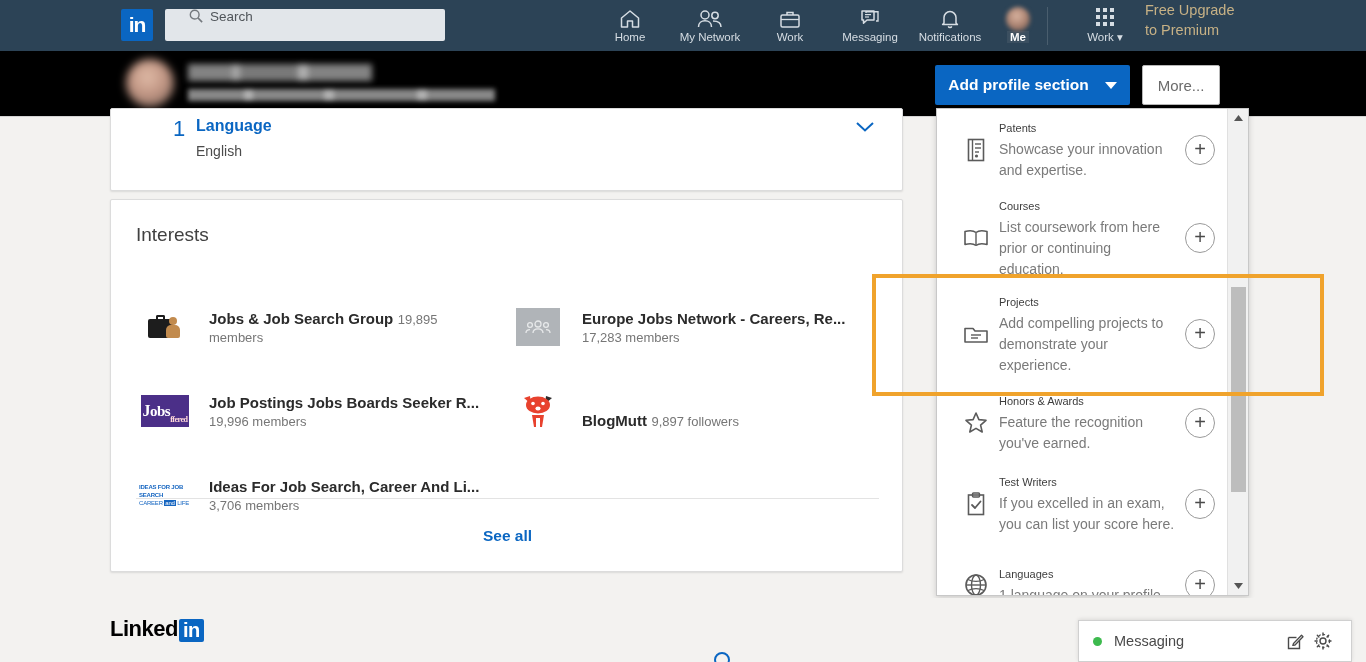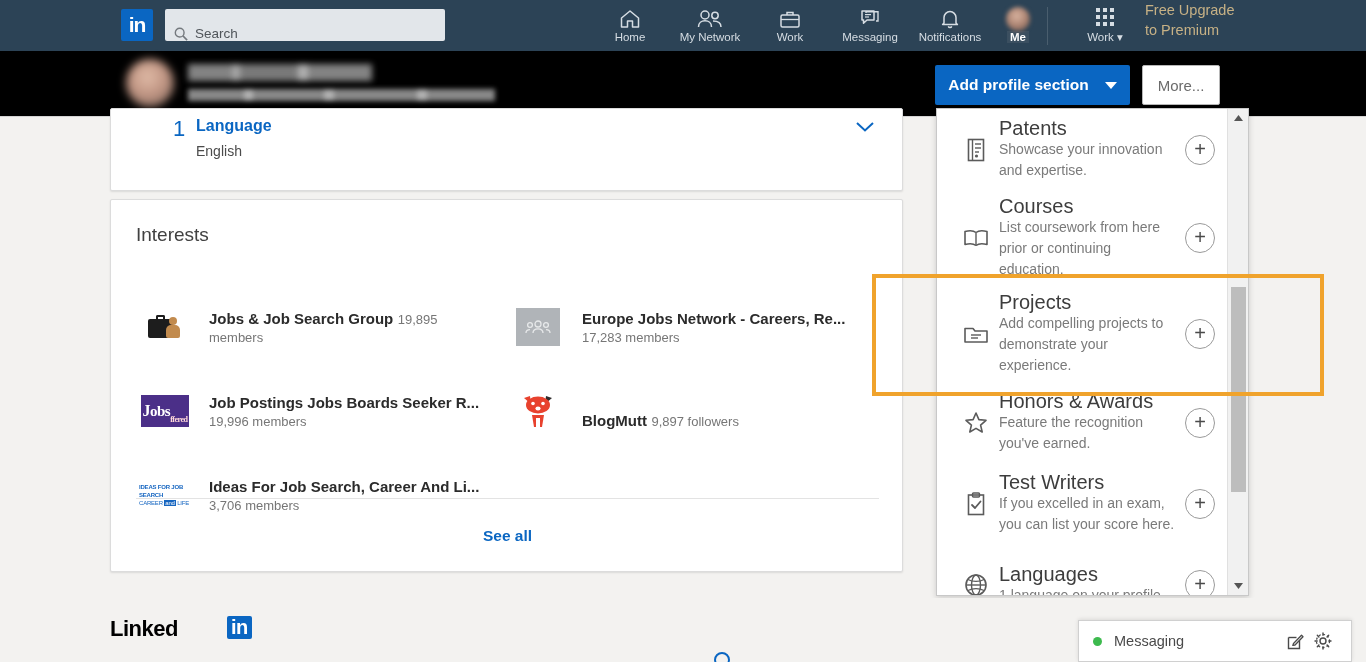--- a/index.html
+++ b/index.html
@@ -22,21 +22,21 @@
     width: 32px; height: 32px;
     background: #0a66c2; border-radius: 2px;
     color: #fff; font-weight: bold; font-size: 21px;
     display: flex; align-items: center; justify-content: center;
     letter-spacing: -1px; font-family: "Liberation Sans", sans-serif;
   }
   .searchbox {
     position: absolute; left: 165px; top: 9px;
     width: 280px; height: 32px;
     background: #e2e6ea; border-radius: 2px;
-    display: flex; align-items: flex-end; padding-left: 9px;
+    display: flex; align-items: flex-start; padding-left: 24px;
   }
   .searchbox .s-icon { width: 14px; height: 14px; margin-right: 7px; opacity: .75; }
   .searchbox .s-ph { font-size: 13.5px; color: #50555a; }
 
   .navitems {
     position: absolute; left: 590px; top: 0;
     height: 51px; display: flex; align-items: flex-start;
   }
   .navitem {
     width: 80px; height: 51px;
@@ -195,21 +195,21 @@
     overflow: hidden;
   }
   .dd-list { position: absolute; left: 0; top: 0; width: 291px; }
   .dd-item {
     position: relative; min-height: 81px;
     display: flex; align-items: center;
     padding: 6px 0 6px 22px; cursor: pointer;
   }
   .dd-ic { width: 34px; flex: none; display: flex; align-items: center; justify-content: center; color: #5b5b5b; }
   .dd-txt { flex: 1; padding-left: 6px; padding-right: 6px; }
-  .dd-title { font-size: 20px; color: #3d3d3d; line-height: 21px; }
+  .dd-title { font-size: 11px; color: #3d3d3d; line-height: 21px; }
   .dd-desc { font-size: 14px; color: #7a7a7a; line-height: 21px; }
   .dd-plus {
     width: 30px; height: 30px; flex: none; margin-right: 13px;
     border: 1px solid #9a9a9a; border-radius: 50%;
     display: flex; align-items: center; justify-content: center;
     color: #4a4a4a; font-size: 20px; line-height: 1; cursor: pointer;
   }
   .dd-plus span { margin-top: -2px; }
 
   
@@ -232,23 +232,22 @@
   .hl-box {
     position: absolute; left: 872px; top: 274px;
     width: 452px; height: 122px;
     border: 4px solid #f0a32c; pointer-events: none;
   }
 
   
   .footer { position: absolute; left: 0; top: 598px; width: 1366px; height: 64px; background: #f3f2f0; }
   .f-logo {
     position: absolute; left: 110px; top: 18px;
-    display: flex; align-items: flex-start; font-size: 22px; font-weight: bold; color: #000;
+    display: flex; align-items: flex-end; font-size: 22px; font-weight: bold; color: #000;
     letter-spacing: -.5px;
-    gap: 48px;
   }
   .f-logo .in {
     background: #0a66c2; color: #fff; border-radius: 2px;
     padding: 0 4px; margin-left: 1px; font-size: 20px;
   }
   .f-dot { position: absolute; left: 714px; top: 652px; width: 16px; height: 16px; border-radius: 50%; border: 2px solid #0a66c2; }
 
   
   .msg-widget {
     position: absolute; left: 1078px; top: 620px;

